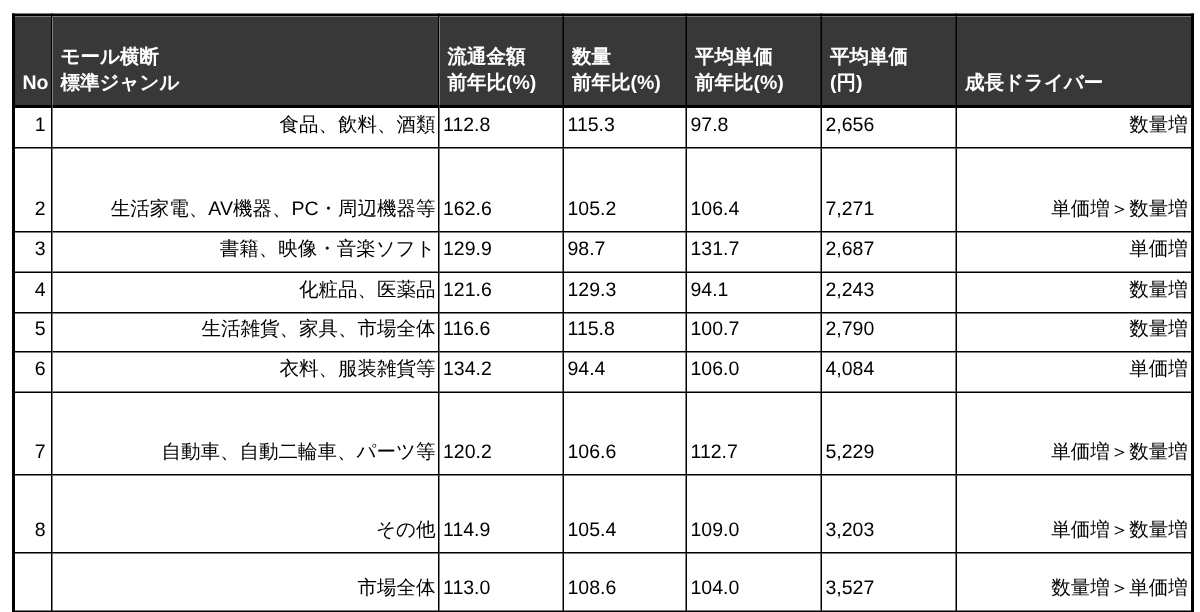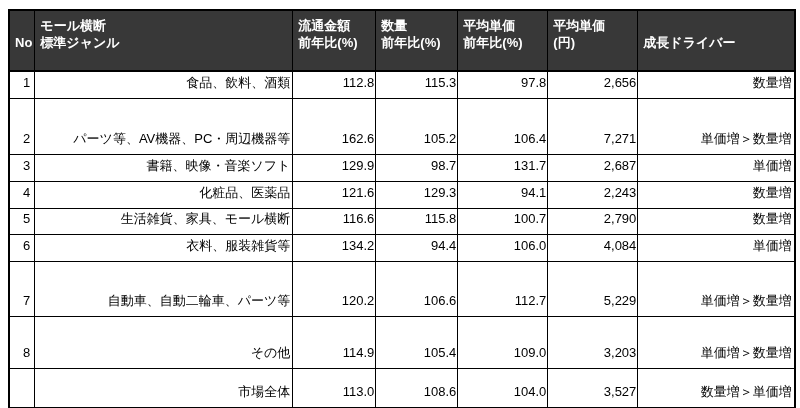--- a/index.html
+++ b/index.html
@@ -39,28 +39,28 @@
     vertical-align: bottom;
     overflow: hidden;
     color: #000000;
   }
   thead tr { height: 61px; }
   thead th {
     background: #383838;
     color: #ffffff;
     font-weight: bold;
     text-align: left;
-    padding: 0 2px 18px 5px;
+    padding: 0 2px 6px 5px;
     white-space: pre-line;
     border-bottom: 2px solid #000000;
   }
   thead th.num-h { padding-left: 5px; margin-top: 44px; }
 
   tbody td { padding: 0 2px 6px 5px; background: #ffffff; }
-  tbody td.num { text-align: right; padding-right: 1px; padding-left: 2px; }
+  tbody td.num { padding-right: 1px; padding-left: 2px; }
   tbody td.no  { text-align: right; padding-right: 4px; padding-left: 1px; }
   tbody td.genre, tbody td.driver { text-align: right; }
 
   tbody tr:nth-child(1) { height: 27px; }
   tbody tr:nth-child(2) { height: 56px; }
   tbody tr:nth-child(3) { height: 27px; }
   tbody tr:nth-child(4) { height: 27px; }
   tbody tr:nth-child(5) { height: 26px; }
   tbody tr:nth-child(6) { height: 27px; }
   tbody tr:nth-child(7) { height: 55px; }
@@ -102,21 +102,21 @@
         <td class="no">1</td>
         <td class="genre">食品、飲料、酒類</td>
         <td class="num">112.8</td>
         <td class="num">115.3</td>
         <td class="num">97.8</td>
         <td class="num">2,656</td>
         <td class="driver">数量増</td>
       </tr>
       <tr>
         <td class="no">2</td>
-        <td class="genre">パーツ等、AV機器、PC・周辺機器等</td>
+        <td class="genre">生活家電、AV機器、PC・周辺機器等</td>
         <td class="num">162.6</td>
         <td class="num">105.2</td>
         <td class="num">106.4</td>
         <td class="num">7,271</td>
         <td class="driver">単価増＞数量増</td>
       </tr>
       <tr>
         <td class="no">3</td>
         <td class="genre">書籍、映像・音楽ソフト</td>
         <td class="num">129.9</td>
@@ -129,21 +129,21 @@
         <td class="no">4</td>
         <td class="genre">化粧品、医薬品</td>
         <td class="num">121.6</td>
         <td class="num">129.3</td>
         <td class="num">94.1</td>
         <td class="num">2,243</td>
         <td class="driver">数量増</td>
       </tr>
       <tr>
         <td class="no">5</td>
-        <td class="genre">生活雑貨、家具、モール横断</td>
+        <td class="genre">生活雑貨、家具、市場全体</td>
         <td class="num">116.6</td>
         <td class="num">115.8</td>
         <td class="num">100.7</td>
         <td class="num">2,790</td>
         <td class="driver">数量増</td>
       </tr>
       <tr>
         <td class="no">6</td>
         <td class="genre">衣料、服装雑貨等</td>
         <td class="num">134.2</td>

